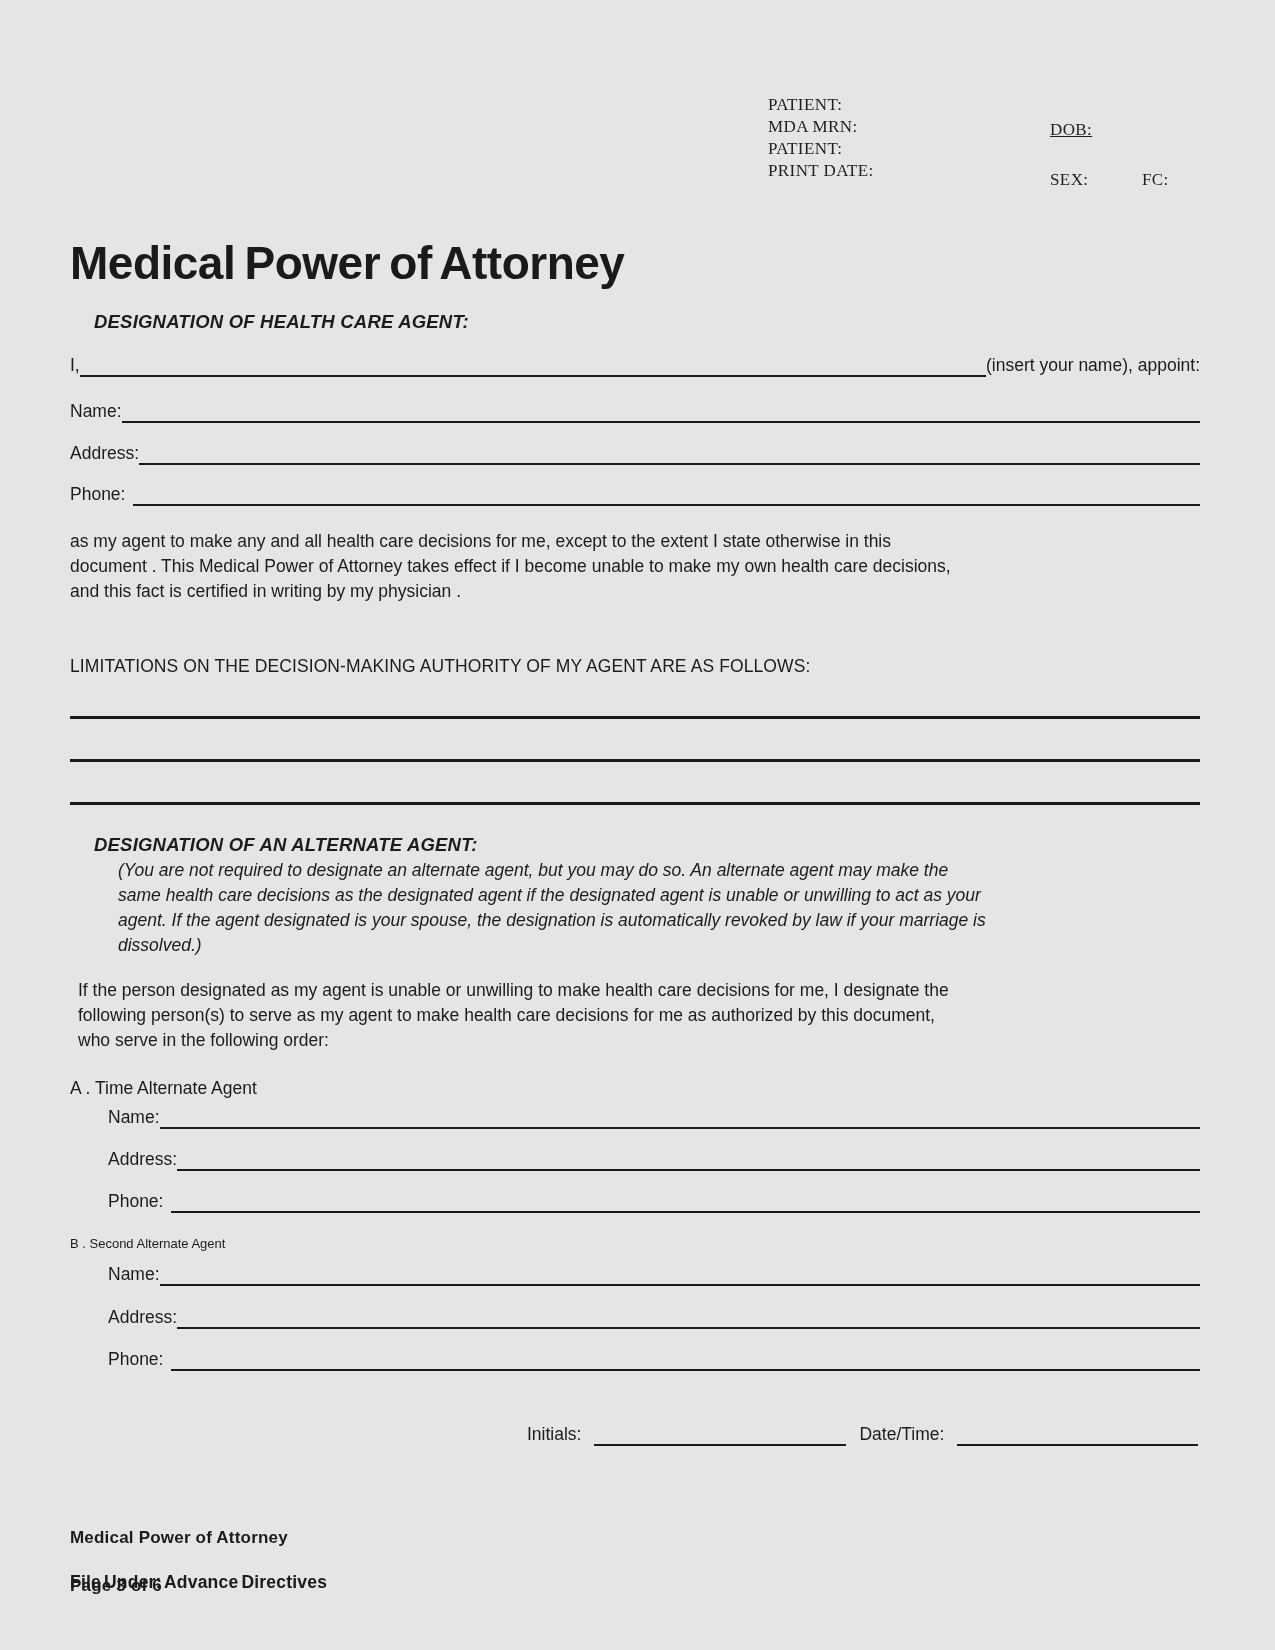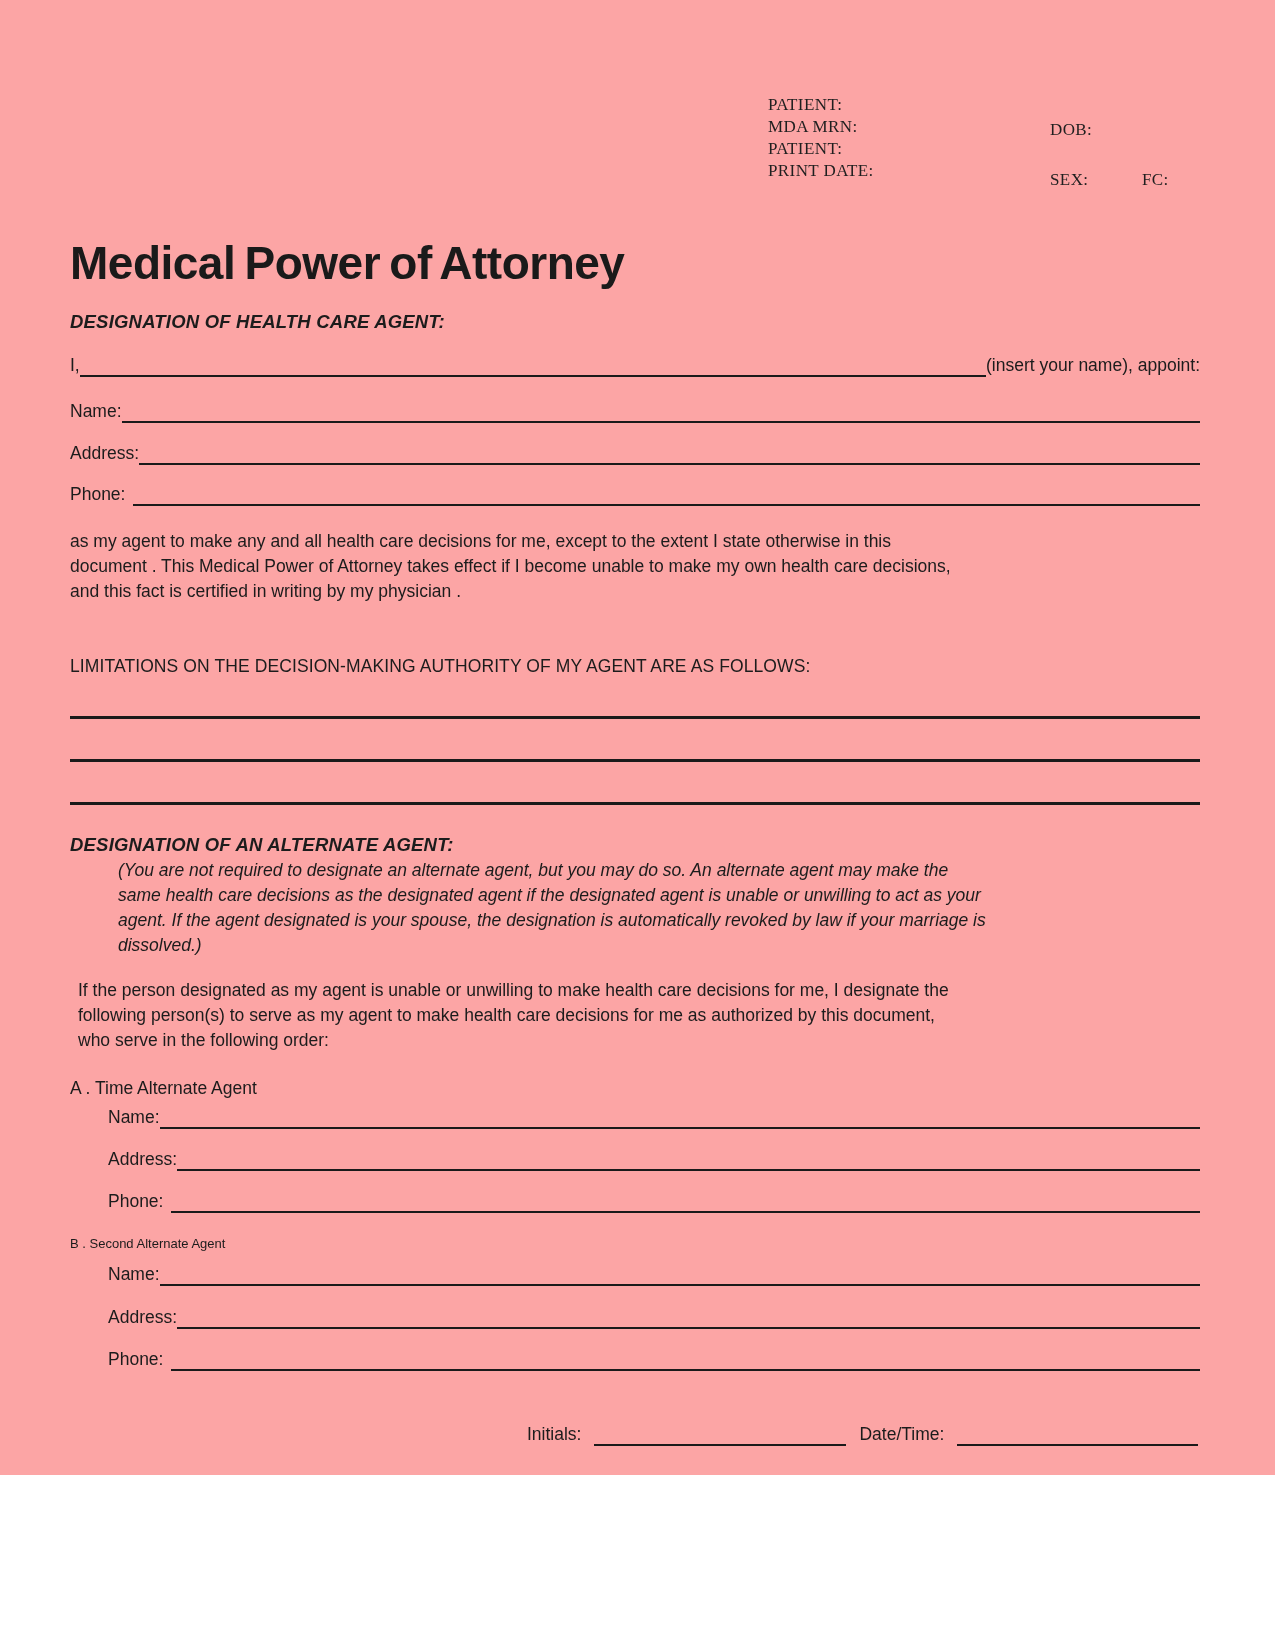--- a/index.html
+++ b/index.html
@@ -1,20 +1,20 @@
 <!DOCTYPE html>
 <html><head>
 <meta charset="utf-8">
 <style>
   html,body { margin:0; padding:0; background:#ffffff; }
   .page {
     position:relative;
     width:1275px;
-    height:1475px;
-    background:#fca5a5;
+    height:1650px;
+    background:#e5e5e5;
     font-family:"Liberation Sans", sans-serif;
     color:#1c1c1c;
     overflow:hidden;
   }
   .abs { position:absolute; }
 
   
   .meta {
     font-family:"Liberation Serif", serif;
     font-size:17px;
@@ -34,20 +34,21 @@
   }
 
   
   .sec-head {
     font-size:18.5px;
     font-weight:bold;
     font-style:italic;
     letter-spacing:0.2px;
     color:#1c1c1c;
     white-space:nowrap;
+    margin-left:24px;
   }
 
   .body-txt {
     font-size:17.5px;
     line-height:25px;
     white-space:pre-line;
     color:#1c1c1c;
   }
   .italic { font-style:italic;margin-left:48px; }
 
@@ -100,21 +101,21 @@
 <body>
 
 <div class="page">
 
   <div class="abs meta" style="left:768px; top:94px;">
     <div>PATIENT:</div>
     <div>MDA MRN:</div>
     <div>PATIENT:</div>
     <div>PRINT DATE:</div>
   </div>
-  <div class="abs meta" style="left:1050px; top:119px;">DOB:</div>
+  <div class="abs meta" style="left:1050px; top:119px;text-decoration:underline;">DOB:</div>
   <div class="abs meta" style="left:1050px; top:169px;">SEX:</div>
   <div class="abs meta" style="left:1142px; top:169px;">FC:</div>
 
   <div class="abs title" style="left:70px; top:236px;">Medical Power of Attorney</div>
 
   <div class="abs sec-head" style="left:70px; top:311px;">DESIGNATION OF HEALTH CARE AGENT:</div>
 
   <div class="row" style="left:70px; top:352px; width:1130px;">
     <span class="lbl">I,</span>
     <span class="fill"></span>

